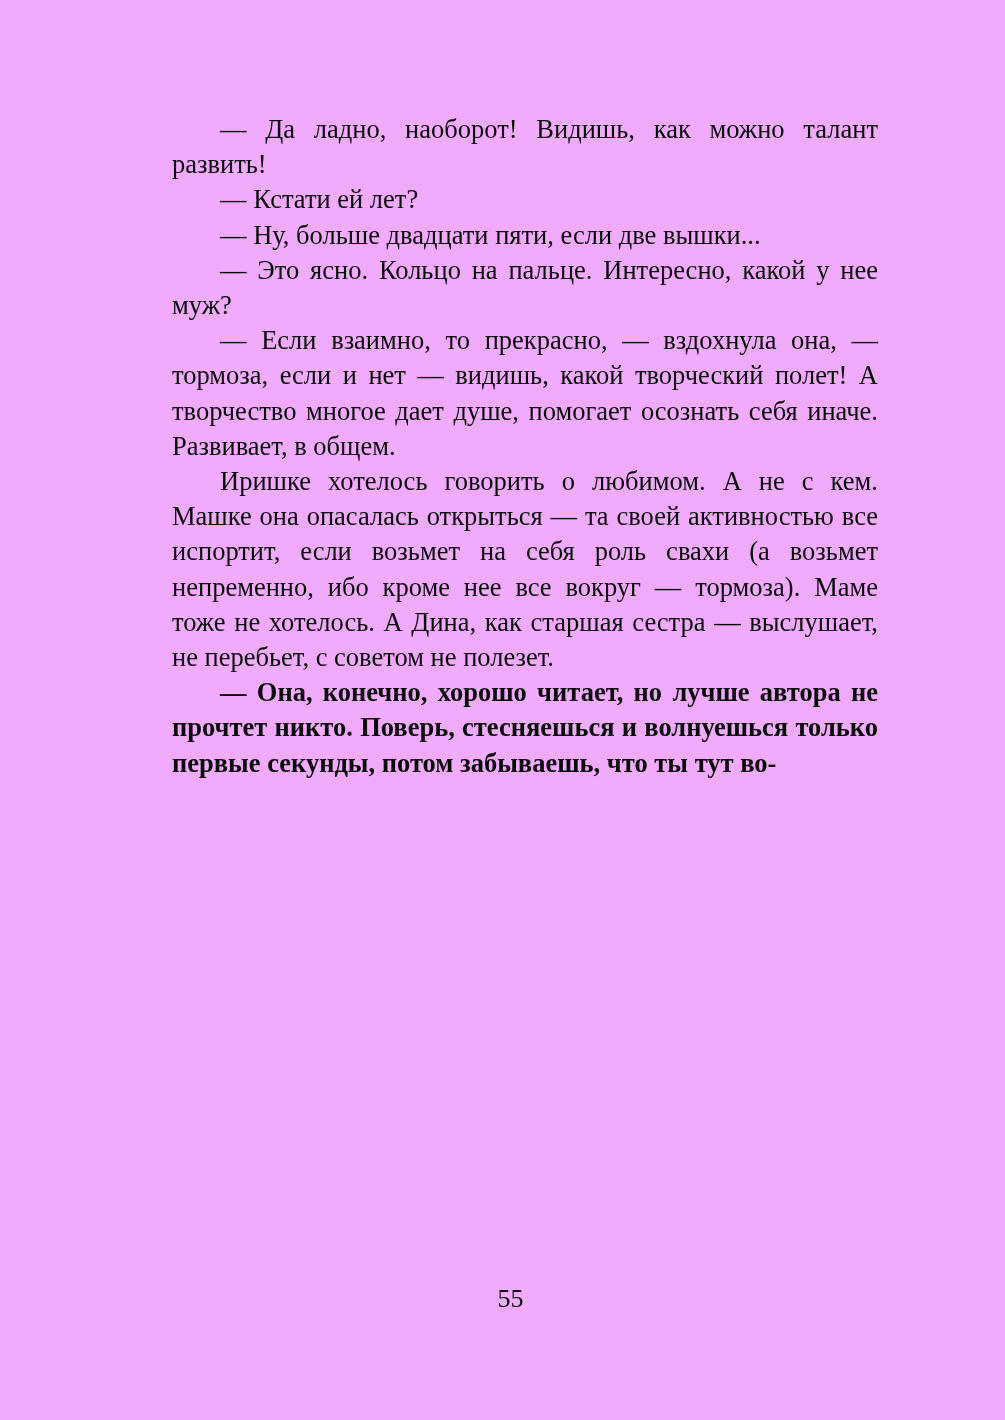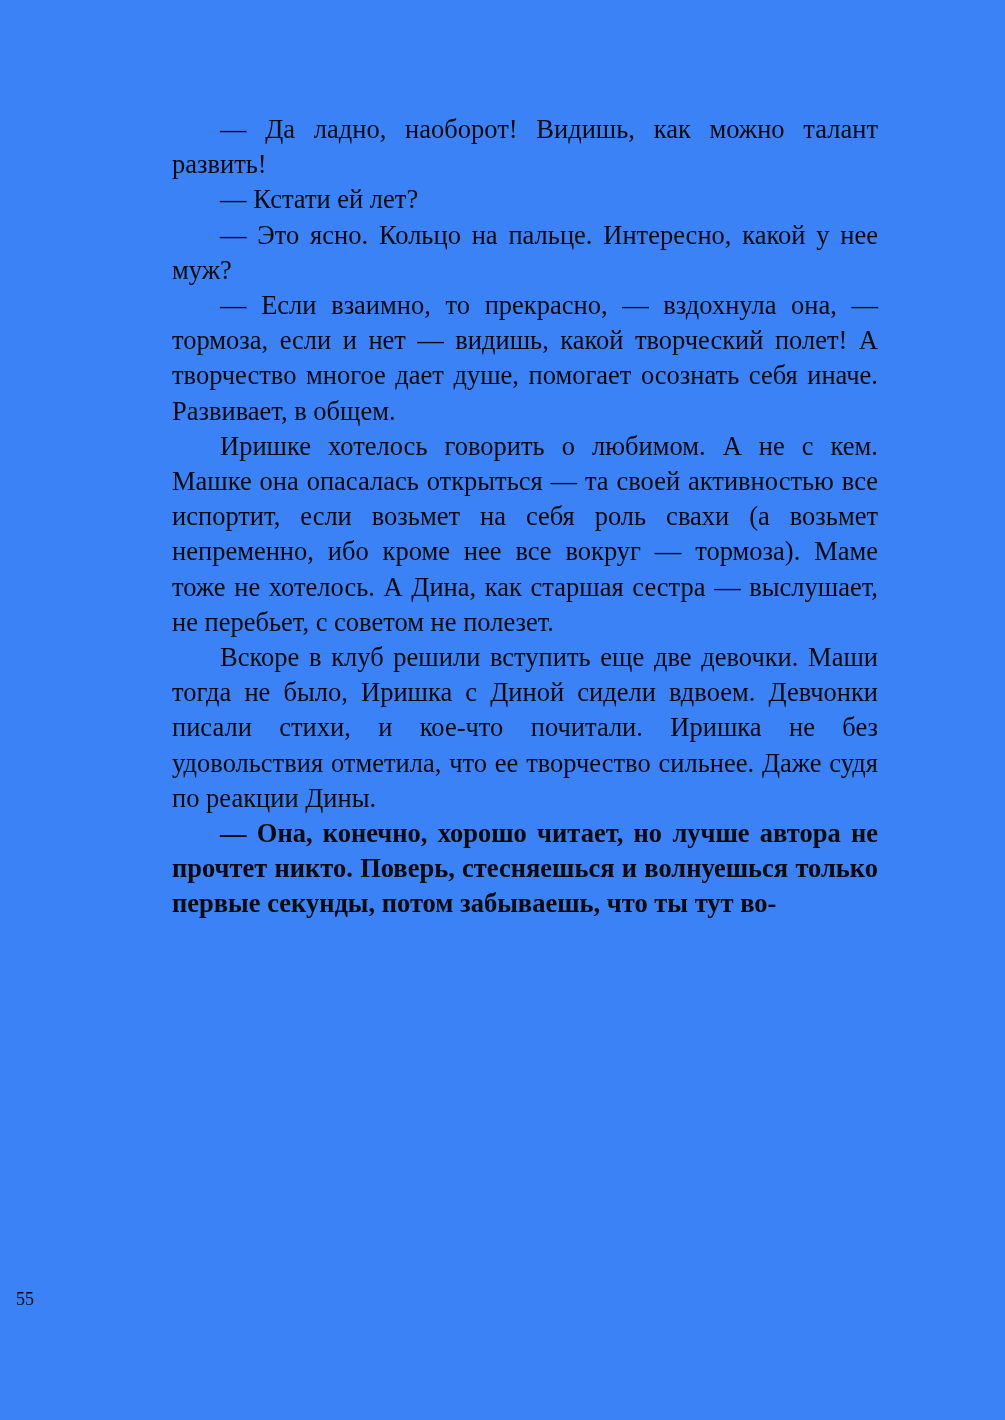--- a/index.html
+++ b/index.html
@@ -5,21 +5,21 @@
 <style>
   html, body {
     margin: 0;
     padding: 0;
     background: #ffffff;
   }
   .page {
     position: relative;
     width: 1005px;
     height: 1420px;
-    background: #3b82f6;
+    background: #f0abfc;
     margin: 0 auto;
     overflow: hidden;
     font-family: "Liberation Serif", "DejaVu Serif", serif;
     color: #0a0a0a;
   }
   .text-block {
     position: absolute;
     left: 172px;
     top: 112px;
     width: 706px;
@@ -39,36 +39,37 @@
   
   .para.last-line-natural {
     text-align: justify;
     font-weight: bold;
   }
   .page-number {
     position: absolute;
     left: 16px;
     right: 0;
     top: 1283px;
-    font-size: 18px;
+    text-align: center;
+    font-size: 26px;
     line-height: 32px;
     font-family: "Liberation Serif", "DejaVu Serif", serif;
     color: #0a0a0a;
   }
 </style>
 </head>
 <body>
 
 <div class="page">
 
   <div class="text-block">
     <p class="para">— Да ладно, наоборот! Видишь, как можно талант развить!</p>
     <p class="para">— Кстати ей лет?</p>
+    <p class="para">— Ну, больше двадцати пяти, если две вышки...</p>
     <p class="para">— Это ясно. Кольцо на пальце. Интересно, какой у нее муж?</p>
     <p class="para">— Если взаимно, то прекрасно, — вздохнула она, — тормоза, если и нет — видишь, какой творческий полет! А творчество многое дает душе, помогает осознать себя иначе. Развивает, в общем.</p>
     <p class="para">Иришке хотелось говорить о любимом. А не с кем. Машке она опасалась открыться — та своей активностью все испортит, если возьмет на себя роль свахи (а возьмет непременно, ибо кроме нее все вокруг — тормоза). Маме тоже не хотелось. А Дина, как старшая сестра — выслушает, не перебьет, с советом не полезет.</p>
-    <p class="para">Вскоре в клуб решили вступить еще две девочки. Маши тогда не было, Иришка с Диной сидели вдвоем. Девчонки писали стихи, и кое-что почитали. Иришка не без удовольствия отметила, что ее творчество сильнее. Даже судя по реакции Дины.</p>
     <p class="para last-line-natural">— Она, конечно, хорошо читает, но лучше автора не прочтет никто. Поверь, стесняешься и волнуешься только первые секунды, потом забываешь, что ты тут во-</p>
   </div>
 
   <div class="page-number">55</div>
 
 </div>
 
 </body></html>

